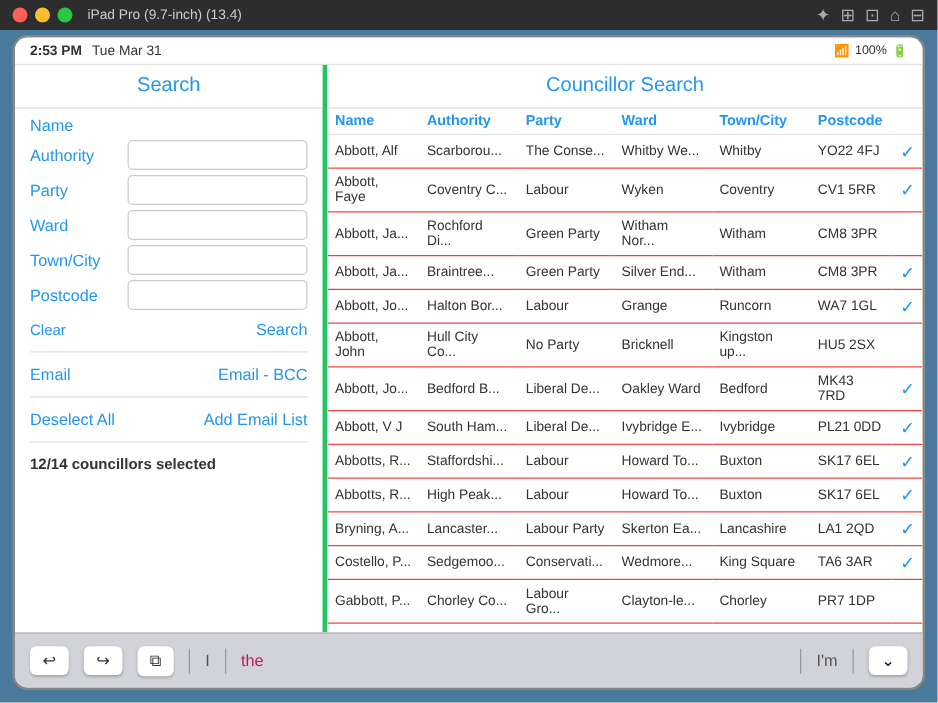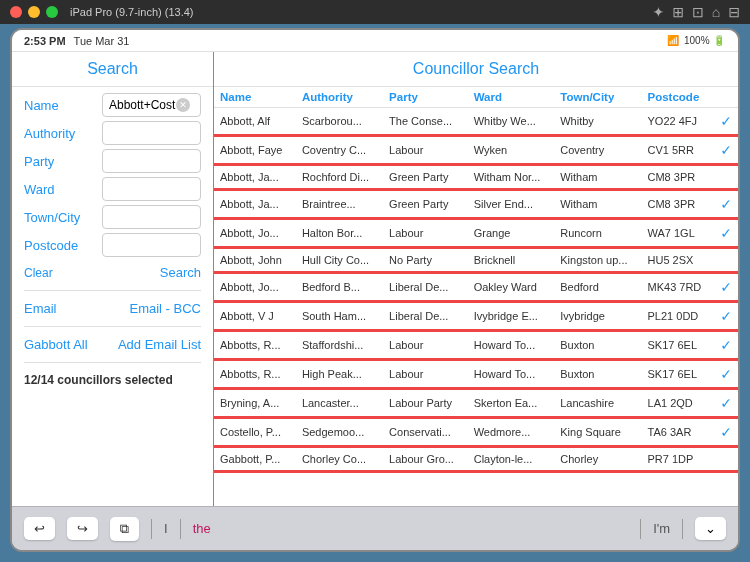--- a/index.html
+++ b/index.html
@@ -73,23 +73,23 @@
 
     
     .main-content {
       display: flex;
       flex: 1;
       overflow: hidden;
     }
 
     
     .left-panel {
-      width: 202px;
-      background: white;
-      border-right: 1px solid #22c55e;
+      width: 250px;
+      background: white;
+      border-right: 4px solid #22c55e;
       display: flex;
       flex-direction: column;
       overflow: hidden;
     }
 
     .panel-header {
       background: white;
       text-align: center;
       padding: 8px;
       border-bottom: 1px solid #e0e0e0;
@@ -240,21 +240,21 @@
       color: #2196F3;
       font-weight: 600;
       padding: 4px 6px;
       text-align: left;
       border-bottom: 1px solid #e0e0e0;
       background: white;
       position: sticky;
       top: 0;
     }
     tbody tr {
-      border-bottom: 3px solid #ef4444;
+      border-bottom: 1px solid #ef4444;
     }
     tbody td {
       padding: 5px 6px;
       color: #333;
       font-size: 11px;
     }
     .check-mark {
       color: #2196F3;
       font-size: 14px;
       text-align: center;
@@ -343,24 +343,20 @@
 
     <div class="left-panel">
       <div class="panel-header">
         <span class="panel-header-title">Search</span>
       </div>
 
       <div class="search-form">
 
         <div class="form-row">
           <span class="form-label">Name</span>
-          <div class="form-input">
-            <input type="text" style="width: calc(100% - 18px);" value="Abbott+Cost">
-            <span class="input-badge">✕</span>
-          </div>
         </div>
 
         <div class="form-row">
           <span class="form-label">Authority</span>
           <div class="form-input">
             <input type="text" style="">
           </div>
         </div>
 
         <div class="form-row">
@@ -399,21 +395,21 @@
         <hr class="form-divider">
 
         <div class="email-row">
           <span class="email-link">Email</span>
           <span class="email-link">Email - BCC</span>
         </div>
 
         <hr class="form-divider">
 
         <div class="deselect-row">
-          <span class="email-link">Gabbott All</span>
+          <span class="email-link">Deselect All</span>
           <span class="email-link">Add Email List</span>
         </div>
 
         <hr class="form-divider">
 
         <div class="count-text">12/14 councillors selected</div>
       </div>
     </div>
 
     <div class="right-panel">

